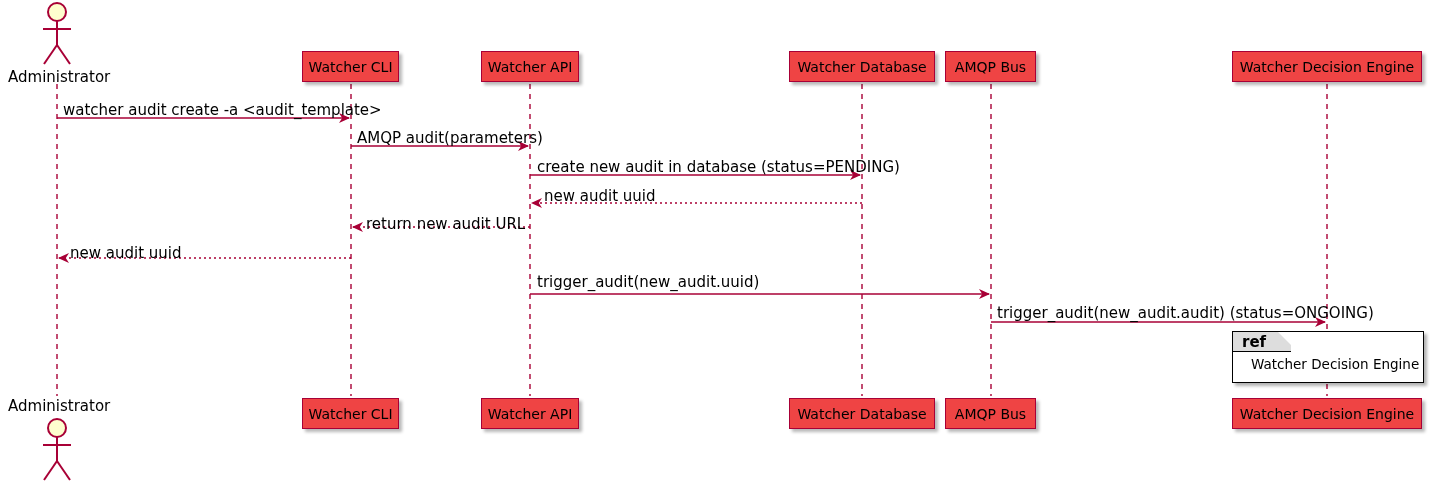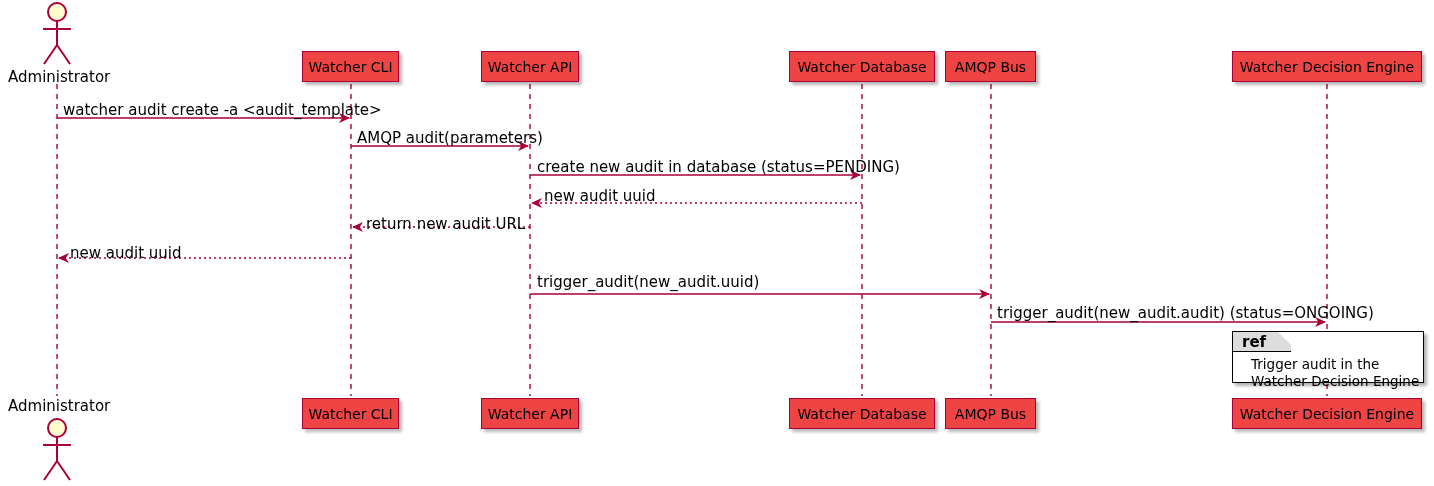--- a/index.html
+++ b/index.html
@@ -181,19 +181,18 @@
       <div class="msglabel" style="left: 537px; top: 160px;">create new audit in database (status=PENDING)</div>
       <div class="msglabel" style="left: 544px; top: 189px;">new audit uuid</div>
       <div class="msglabel" style="left: 366px; top: 217px;">return new audit URL</div>
       <div class="msglabel" style="left: 70px; top: 246px;">new audit uuid</div>
       <div class="msglabel" style="left: 537px; top: 275px;">trigger_audit(new_audit.uuid)</div>
       <div class="msglabel" style="left: 997px; top: 306px;">trigger_audit(new_audit.audit) (status=ONGOING)</div>
       <div class="refbox" style="left: 1232px; top: 331px; width: 192px; height: 52px;">
         <div class="reftab" style="width: 58px; clip-path: polygon(0px 0px, 45px 0px, 58px 13px, 58px 100%, 0px 100%);"></div>
         <div class="reftab-label">ref</div>
         <div class="reftext">
-          <div>Trigger audit in the</div>
           <div>Watcher Decision Engine</div>
         </div>
       </div>
     </div>
 
 </div>
 
 </body></html>

